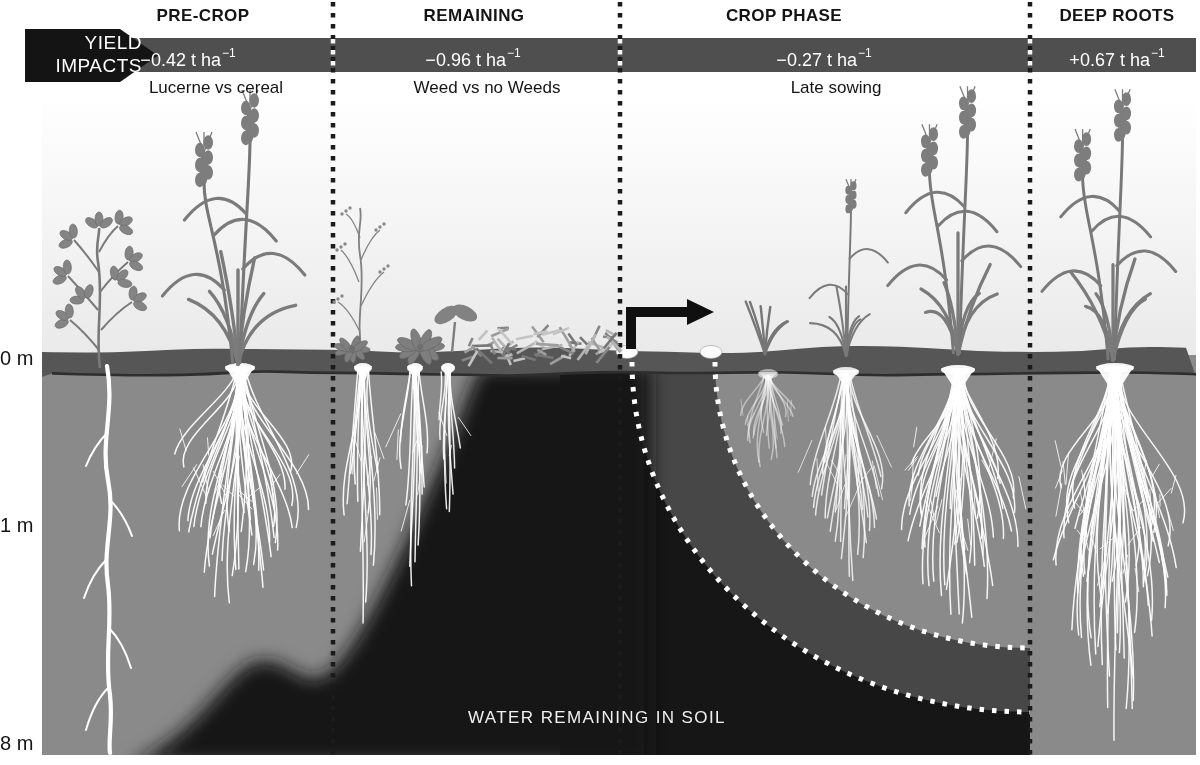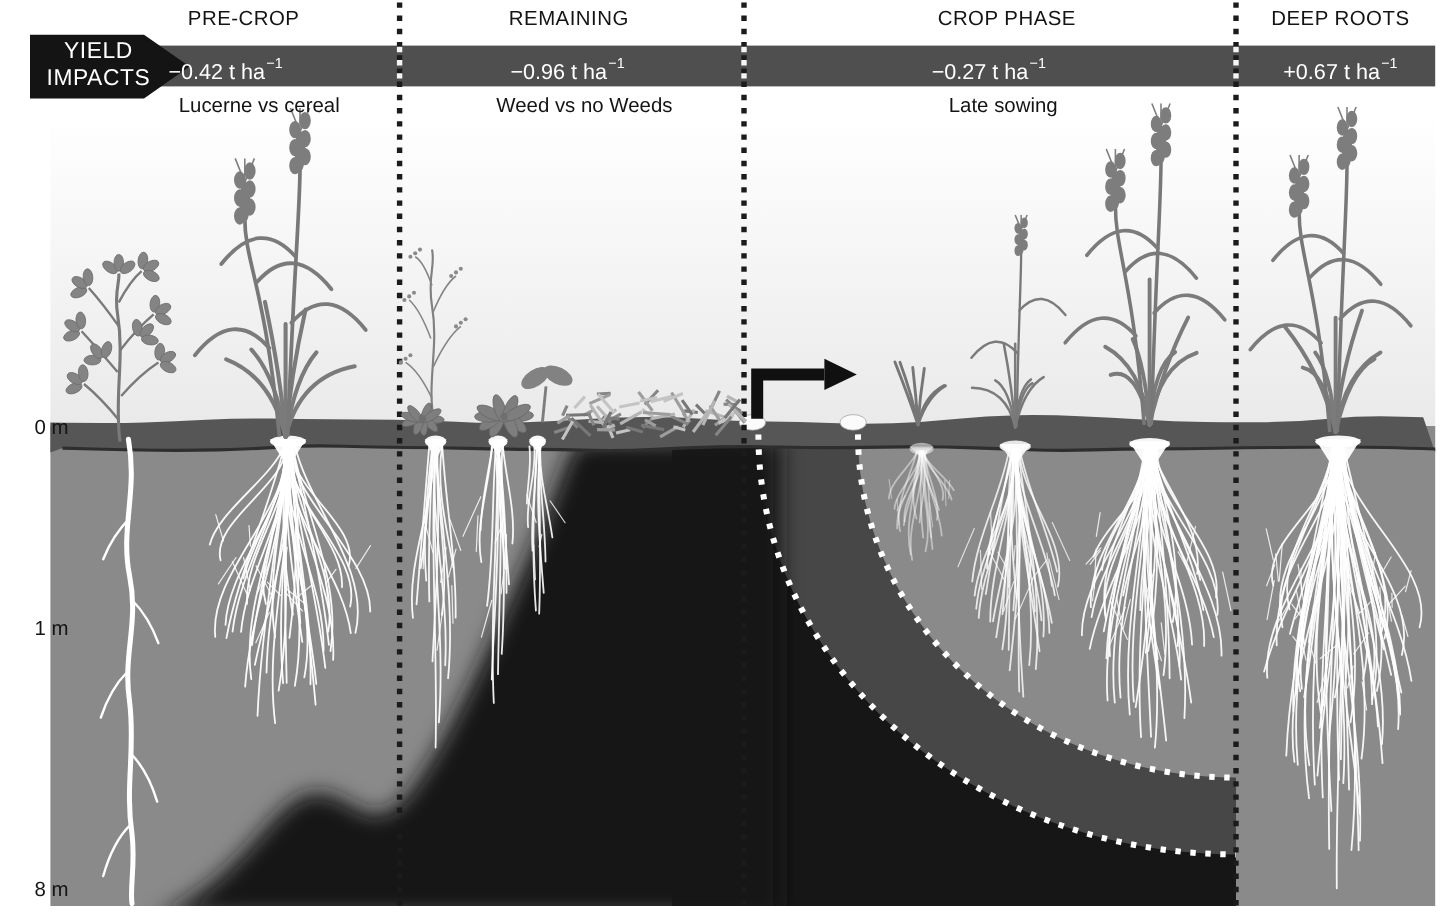--- a/index.html
+++ b/index.html
@@ -1,28 +1,28 @@
 <!DOCTYPE html>
 <html><head>
 <meta charset="utf-8">
 <style>
   html,body{margin:0;padding:0;background:#fff;}
   #stage{position:relative;width:1200px;height:765px;background:#ffffff;overflow:hidden;
          font-family:"Liberation Sans",sans-serif;}
   #art{position:absolute;left:0;top:0;}
-  .hdr{position:absolute;top:6px;transform:translateX(-50%);font-weight:normal;font-size:17px;
+  .hdr{position:absolute;top:6px;transform:translateX(-50%);font-weight:bold;font-size:17px;
        letter-spacing:.4px;color:#141414;white-space:nowrap;}
   .band-val{position:absolute;top:38px;height:34px;line-height:34px;transform:translateX(-50%);
        color:#fff;font-size:18px;white-space:nowrap;}
   .band-val sup{font-size:12px;position:relative;top:-2px;margin-left:1px;}
   .note{position:absolute;top:78px;transform:translateX(-50%);font-size:17px;color:#141414;white-space:nowrap;margin-left:12px;}
-  .depth{position:absolute;left:0;width:38px;text-align:center;font-size:17px;color:#141414;white-space:nowrap;padding-left:24px;}
+  .depth{position:absolute;left:0;width:38px;text-align:left;font-size:20px;color:#141414;white-space:nowrap;}
   .water{position:absolute;left:597px;top:708px;transform:translateX(-50%);color:#f0f0f0;
        font-size:17px;letter-spacing:1.4px;white-space:nowrap;}
-  .yield{position:absolute;left:22px;top:31px;width:120px;text-align:center;color:#fff;
+  .yield{position:absolute;left:22px;top:31px;width:120px;text-align:right;color:#fff;
        font-size:19px;line-height:23px;letter-spacing:.5px;}
   .divider{stroke:#1b1b1b;stroke-width:4.5;stroke-dasharray:4.5 6.5;fill:none;}
   .divider-w{stroke:#f5f5f5;stroke-width:4.5;stroke-dasharray:4.5 6.5;fill:none;}
   .dotcurve{stroke:#ffffff;stroke-width:5;stroke-dasharray:4.5 8;fill:none;}
 </style>
 </head>
 <body>
 
 <div id="stage">
 
@@ -707,21 +707,21 @@
     </g>
   </svg>
 
   <div class="yield">
     <div>YIELD</div>
     <div>IMPACTS</div>
   </div>
 
   <div class="hdr" style="left:203px">PRE-CROP</div>
   <div class="hdr" style="left:474px">REMAINING</div>
-  <div class="hdr" style="left:839px">CROP PHASE</div>
+  <div class="hdr" style="left:784px">CROP PHASE</div>
   <div class="hdr" style="left:1117px">DEEP ROOTS</div>
 
   <div class="band-val" style="left:188px">
     <span>−0.42 t ha</span><sup>−1</sup>
   </div>
   <div class="band-val" style="left:473px">
     <span>−0.96 t ha</span><sup>−1</sup>
   </div>
   <div class="band-val" style="left:824px">
     <span>−0.27 t ha</span><sup>−1</sup>
@@ -731,13 +731,14 @@
   </div>
 
   <div class="note" style="left:204px">Lucerne vs cereal</div>
   <div class="note" style="left:475px">Weed vs no Weeds</div>
   <div class="note" style="left:824px">Late sowing</div>
 
   <div class="depth" style="top:347px">0 m</div>
   <div class="depth" style="top:514px">1 m</div>
   <div class="depth" style="top:732px">8 m</div>
 
+  <div class="water">WATER REMAINING IN SOIL</div>
 </div>
 
 </body></html>

